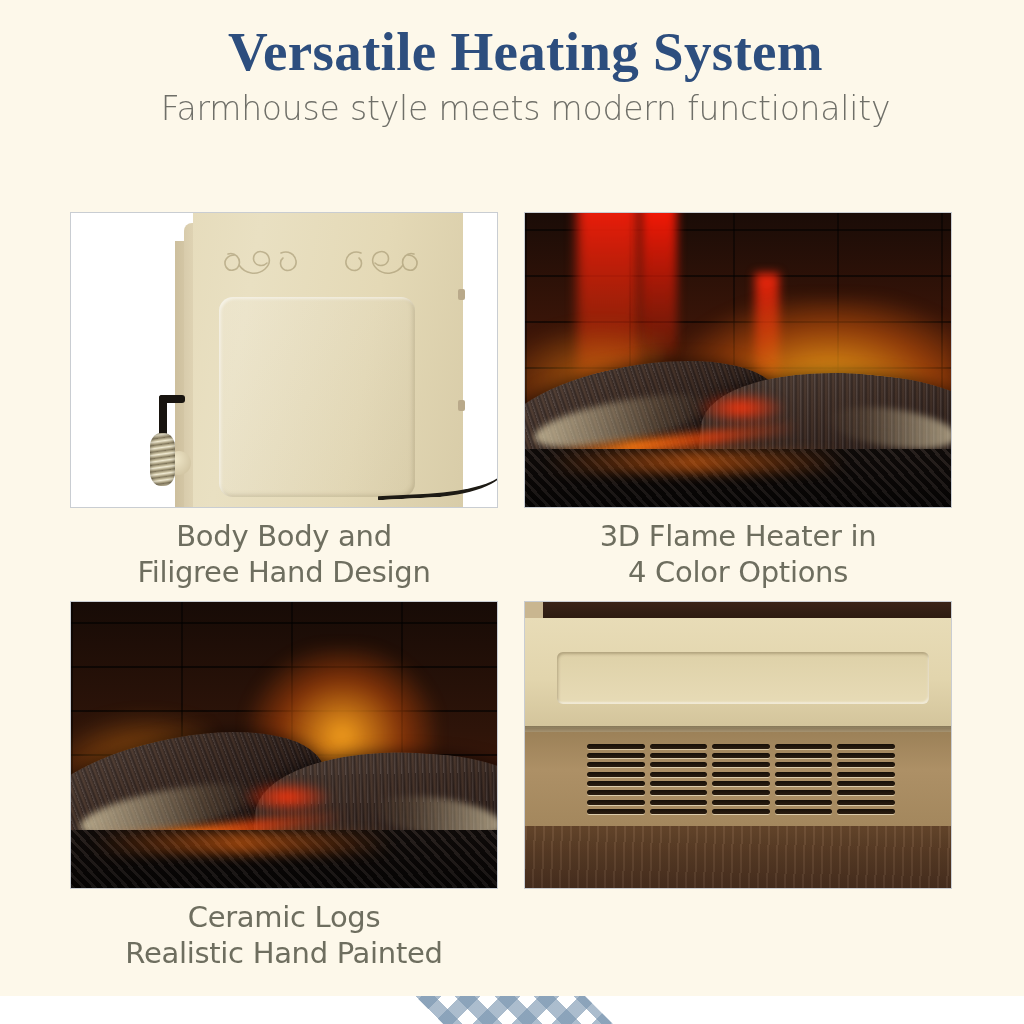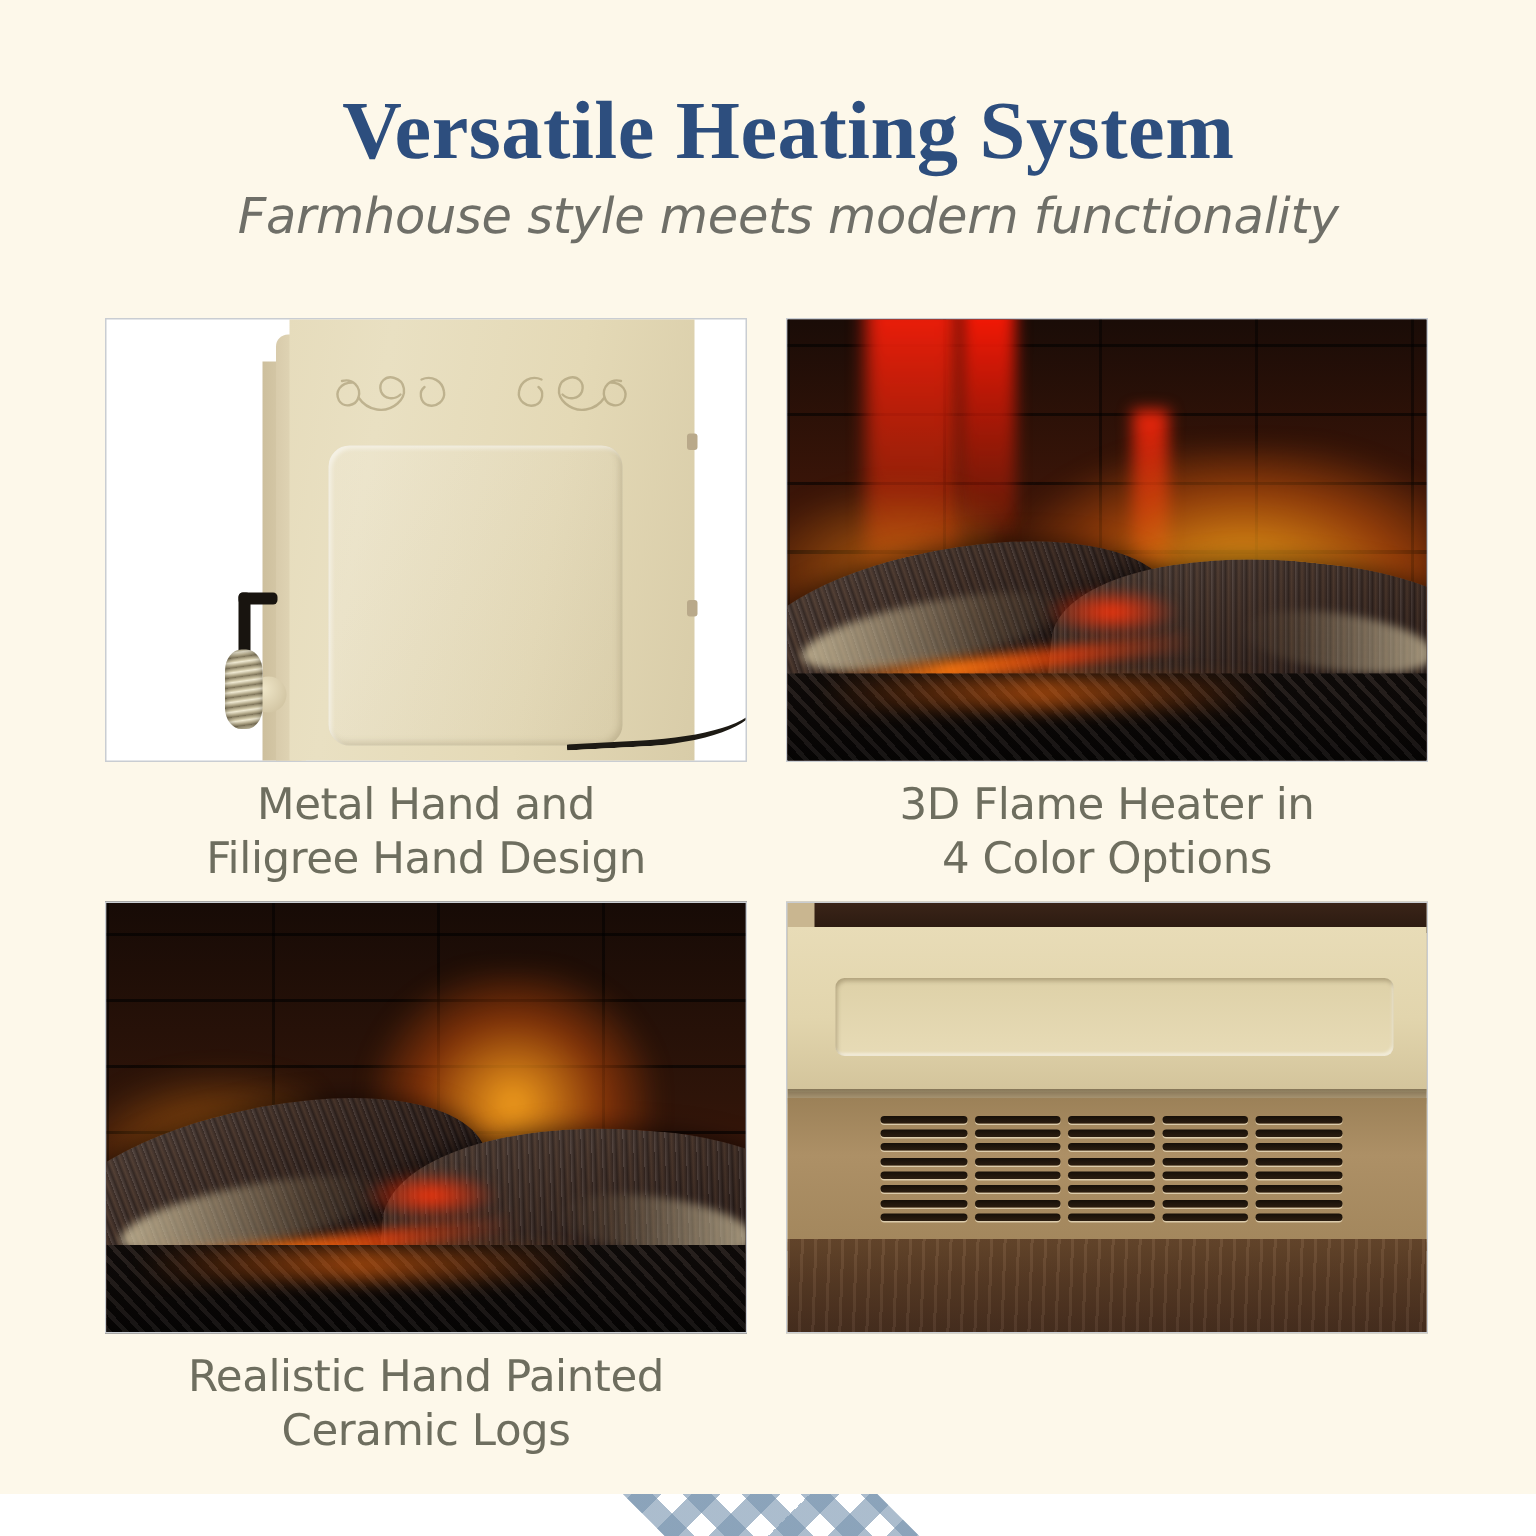--- a/index.html
+++ b/index.html
@@ -5,37 +5,36 @@
   * { margin:0; padding:0; box-sizing:border-box; }
   html, body { width:1024px; height:1024px; }
   body {
     background:#fdf8ea;
     font-family:"Liberation Sans", sans-serif;
     overflow:hidden;
     position:relative;
   }
 
   
-  .header { text-align:center; padding-top:57px;margin-left:27px; }
+  .header { text-align:center; padding-top:22px;margin-left:27px; }
   .title {
     font-family:"Liberation Serif", serif;
     font-weight:bold;
     font-size:55px;
     color:#2d4e7e;
     letter-spacing:0.3px;
     line-height:1.08;
   }
   .subtitle {
     font-family:"DejaVu Sans", sans-serif;
     font-size:33px;
     color:#6f6f68;
     font-weight:300;
     margin-top:8px;
     letter-spacing:-0.2px;
-    font-style:italic;
   }
 
   
   .grid {
     position:absolute;
     left:70px; top:212px;
     width:882px;
   }
   .row { display:flex; gap:26px; }
   .card { width:428px; }
@@ -315,21 +314,21 @@
           <div class="edge-dot d1"></div>
           <div class="edge-dot d2"></div>
         </div>
         <div class="knob"></div>
         <div class="handle-rod"></div>
         <div class="handle-rod2"></div>
         <div class="spring"></div>
         <div class="cord"></div>
       </div>
       <div class="caption">
-        <div>Metal Hand and</div>
+        <div>Body Body and</div>
         <div>Filigree Hand Design</div>
       </div>
     </div>
 
     <div class="card">
       <div class="photo fire p2">
         <div class="brickwall"></div>
         <div class="glow-r1"></div>
         <div class="glow-r2"></div>
         <div class="glow-r3"></div>
@@ -363,22 +362,22 @@
         <div class="log logB"></div>
         <div class="log-pale"></div>
         <div class="log-pale2"></div>
         <div class="ember-line"></div>
         <div class="ember-line2"></div>
         <div class="coal-bed">
           <div class="coal-glow"></div>
         </div>
       </div>
       <div class="caption">
+        <div>Ceramic Logs</div>
         <div>Realistic Hand Painted</div>
-        <div>Ceramic Logs</div>
       </div>
     </div>
 
     <div class="card">
       <div class="photo p4">
         <div class="hdr-dark"></div>
         <div class="front-panel">
           <div class="recess"></div>
         </div>
         <div class="shelf-shadow"></div>

